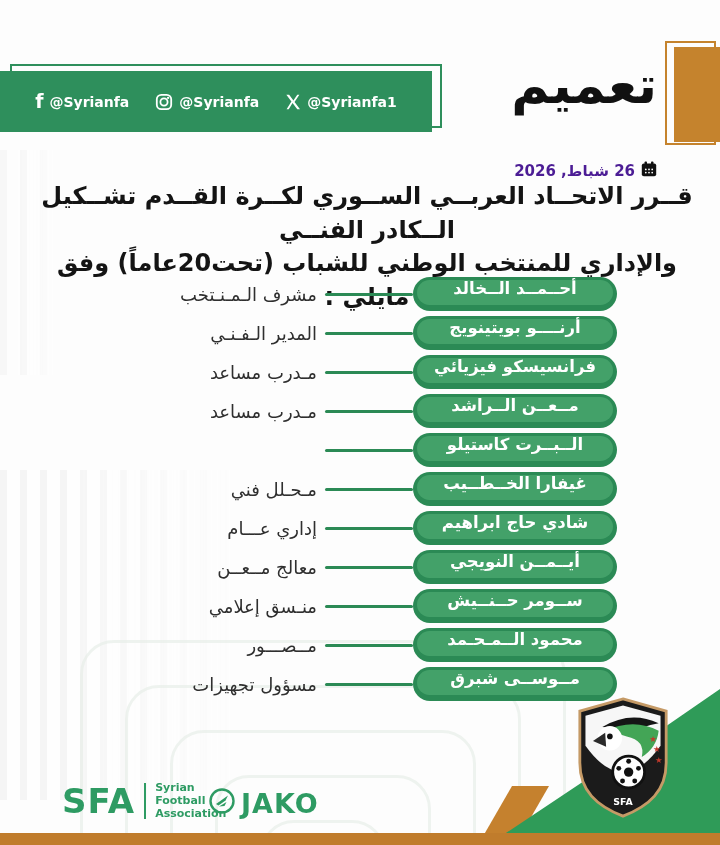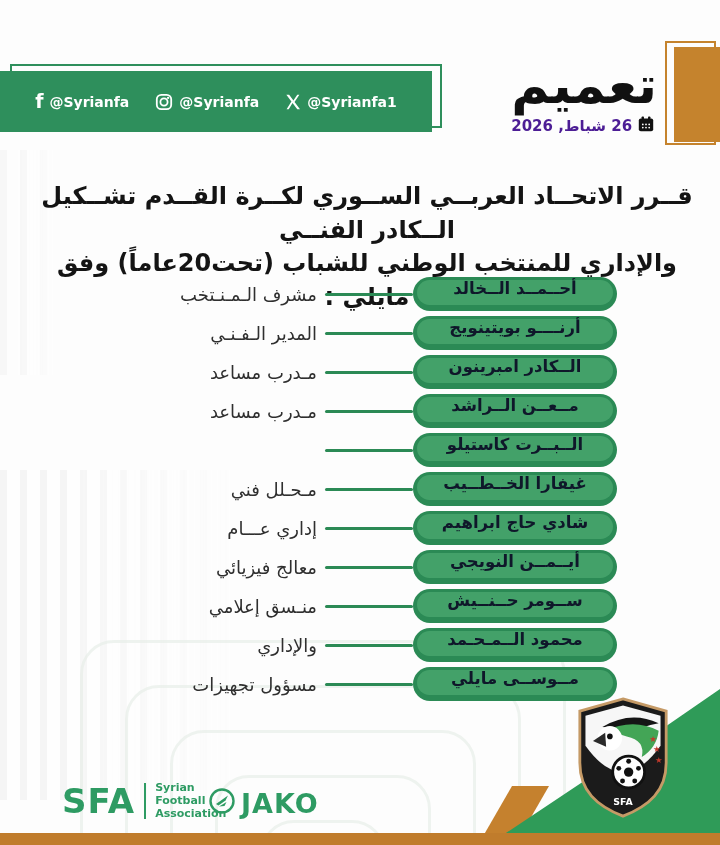--- a/index.html
+++ b/index.html
@@ -33,36 +33,36 @@
   
   .banner-outline{position:absolute;left:10px;top:64px;width:428px;height:60px;border:2px solid #2e8f5c;background:transparent;}
   .social-banner{
     position:absolute;left:0;top:71px;width:432px;height:61px;background:#2e8f5c;
     display:flex;align-items:center;justify-content:center;gap:26px;z-index:2;
   }
   .social-item{display:flex;align-items:center;gap:6px;color:#ffffff;font-size:14px;font-weight:bold;}
   .social-item .glyph{display:flex;align-items:center;justify-content:center;}
   .fb-glyph{font-size:19px;font-weight:bold;line-height:1;}
   
-  .masthead{position:absolute;right:63px;top:58px;display:flex;flex-direction:column;align-items:flex-start;z-index:2;}
+  .masthead{position:absolute;right:63px;top:58px;display:flex;flex-direction:column;align-items:flex-end;z-index:2;gap:45px;}
   .title{font-size:52px;font-weight:bold;color:#111111;line-height:1.05;letter-spacing:-1px;}
   .date-row{display:flex;align-items:center;gap:6px;margin-top:3px;font-size:15px;font-weight:bold;color:#4c1d95;direction:rtl;}
   
   .announcement{
     position:absolute;left:27px;top:180px;width:680px;text-align:center;direction:rtl;
     color:#141414;font-size:24px;font-weight:bold;line-height:1.4;z-index:2;
   }
   
   .staff-list{position:absolute;top:277px;right:103px;display:flex;flex-direction:column;gap:5px;z-index:2;}
   .staff-row{display:flex;align-items:center;height:34px;direction:rtl;}
   .pill{position:relative;width:204px;height:34px;background:#2b8a55;border-radius:17px;flex:none;}
   .pill-inner{position:absolute;left:4px;right:4px;top:3px;bottom:6px;background:#43a169;border-radius:13px;}
   .pill-label{
     position:absolute;inset:0;display:flex;align-items:center;justify-content:center;
-    color:#0f172a;font-size:16.5px;font-weight:bold;padding-bottom:12px;white-space:nowrap;
+    color:#ffffff;font-size:16.5px;font-weight:bold;padding-bottom:12px;white-space:nowrap;
   }
   .connector{width:88px;height:3px;background:#2b8a55;border-radius:2px;flex:none;}
   .role{margin-inline-start:8px;font-size:18px;color:#2f2f2f;white-space:nowrap;}
   
   .sfa-logo{position:absolute;left:62px;top:781px;display:flex;align-items:center;gap:9px;z-index:2;color:#2e9b63;}
   .sfa-abbr{font-size:34px;font-weight:bold;letter-spacing:1px;line-height:1;}
   .sfa-divider{width:2px;height:36px;background:#2e9b63;}
   .sfa-name{font-size:11px;font-weight:bold;line-height:1.2;}
   .sfa-name span{display:block;}
   .jako-logo{position:absolute;left:208px;top:787px;display:flex;align-items:center;gap:5px;z-index:2;color:#2e9b63;}
@@ -155,21 +155,21 @@
       <div class="pill">
           <div class="pill-inner"></div>
           <div class="pill-label">أرنــــو بويتينويج</div>
         </div>
       <div class="connector"></div>
       <div class="role">المدير الـفـنـي</div>
     </div>
     <div class="staff-row">
       <div class="pill">
           <div class="pill-inner"></div>
-          <div class="pill-label">الــكادر امبرينون</div>
+          <div class="pill-label">فرانسيسكو فيزيائي</div>
         </div>
       <div class="connector"></div>
       <div class="role">مـدرب مساعد</div>
     </div>
     <div class="staff-row">
       <div class="pill">
           <div class="pill-inner"></div>
           <div class="pill-label">مــعــن الــراشد</div>
         </div>
       <div class="connector"></div>
@@ -197,42 +197,42 @@
         </div>
       <div class="connector"></div>
       <div class="role">إداري عـــام</div>
     </div>
     <div class="staff-row">
       <div class="pill">
           <div class="pill-inner"></div>
           <div class="pill-label">أيــمــن النويجي</div>
         </div>
       <div class="connector"></div>
-      <div class="role">معالج فيزيائي</div>
+      <div class="role">معالج مــعــن</div>
     </div>
     <div class="staff-row">
       <div class="pill">
           <div class="pill-inner"></div>
           <div class="pill-label">ســومر حــنــيش</div>
         </div>
       <div class="connector"></div>
       <div class="role">منـسق إعلامي</div>
     </div>
     <div class="staff-row">
       <div class="pill">
           <div class="pill-inner"></div>
           <div class="pill-label">محمود الــمـحـمد</div>
         </div>
       <div class="connector"></div>
-      <div class="role">والإداري</div>
-    </div>
-    <div class="staff-row">
-      <div class="pill">
-          <div class="pill-inner"></div>
-          <div class="pill-label">مــوســى مايلي</div>
+      <div class="role">مــصـــور</div>
+    </div>
+    <div class="staff-row">
+      <div class="pill">
+          <div class="pill-inner"></div>
+          <div class="pill-label">مــوســى شبرق</div>
         </div>
       <div class="connector"></div>
       <div class="role">مسؤول تجهيزات</div>
     </div>
   </div>
 
   <div class="sfa-logo">
     <div class="sfa-abbr">SFA</div>
     <div class="sfa-divider"></div>
     <div class="sfa-name">

